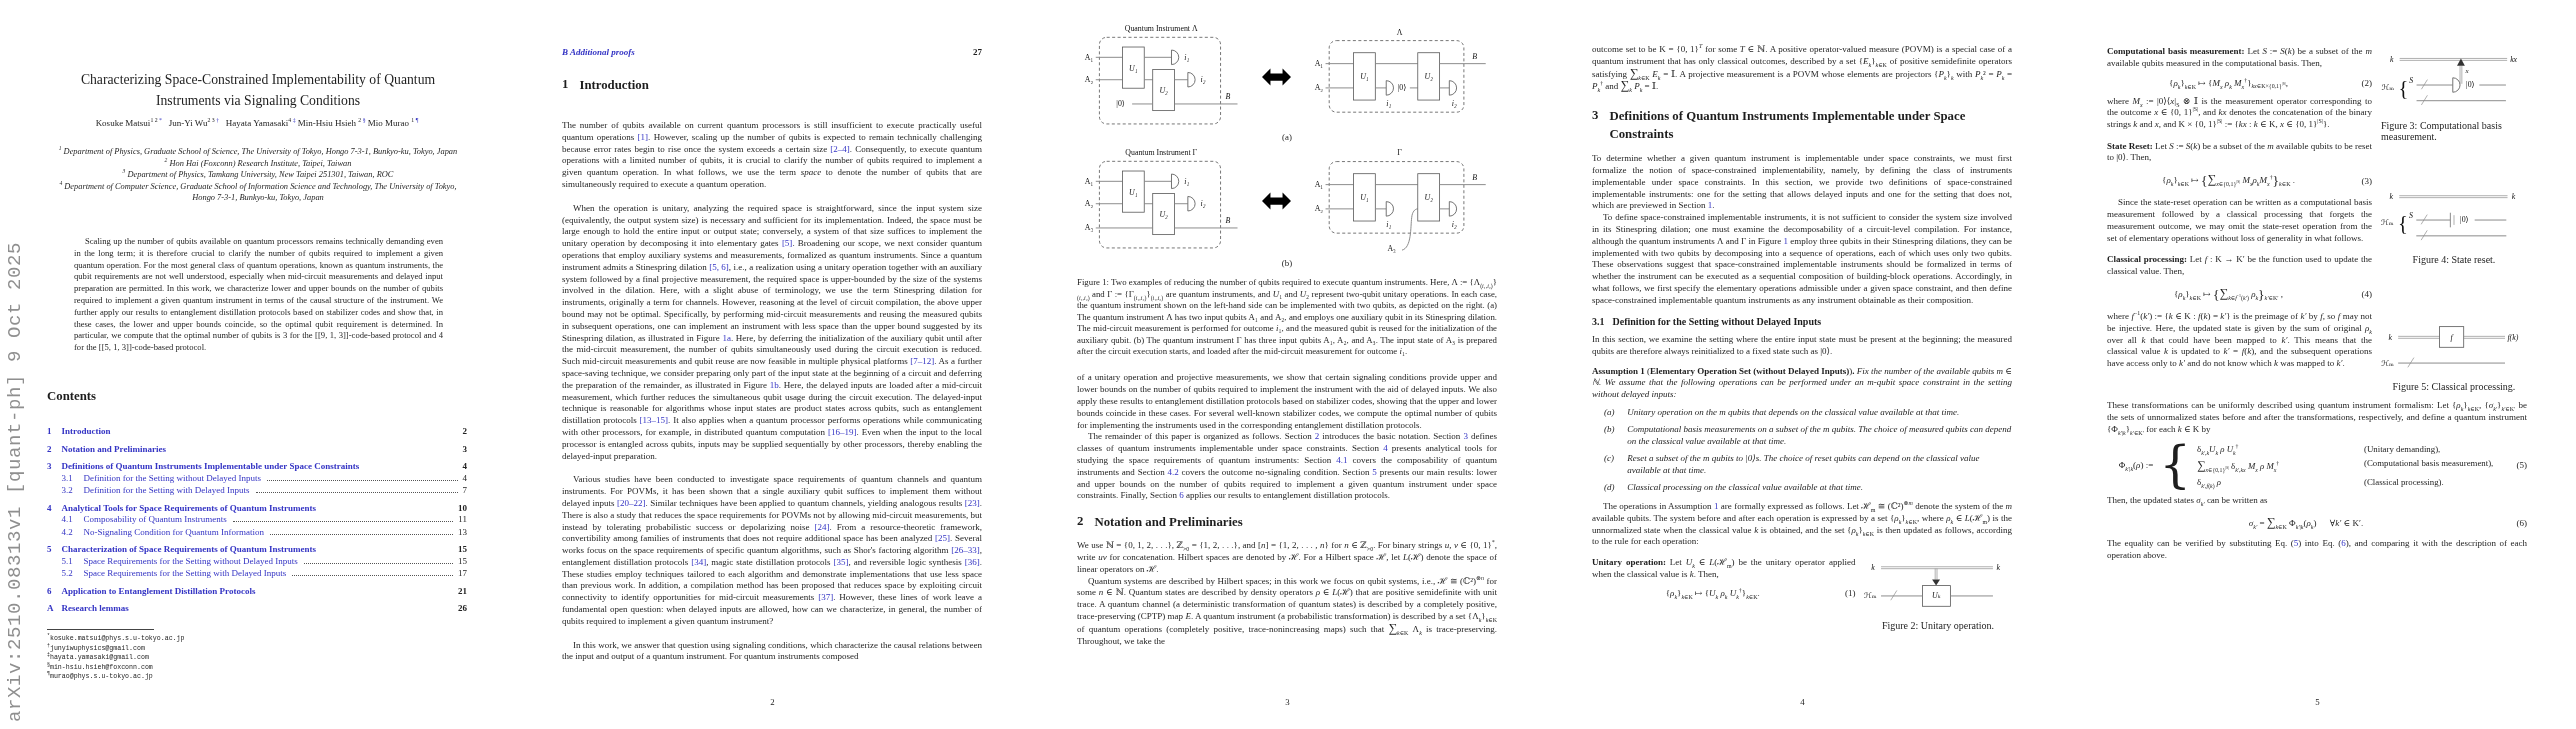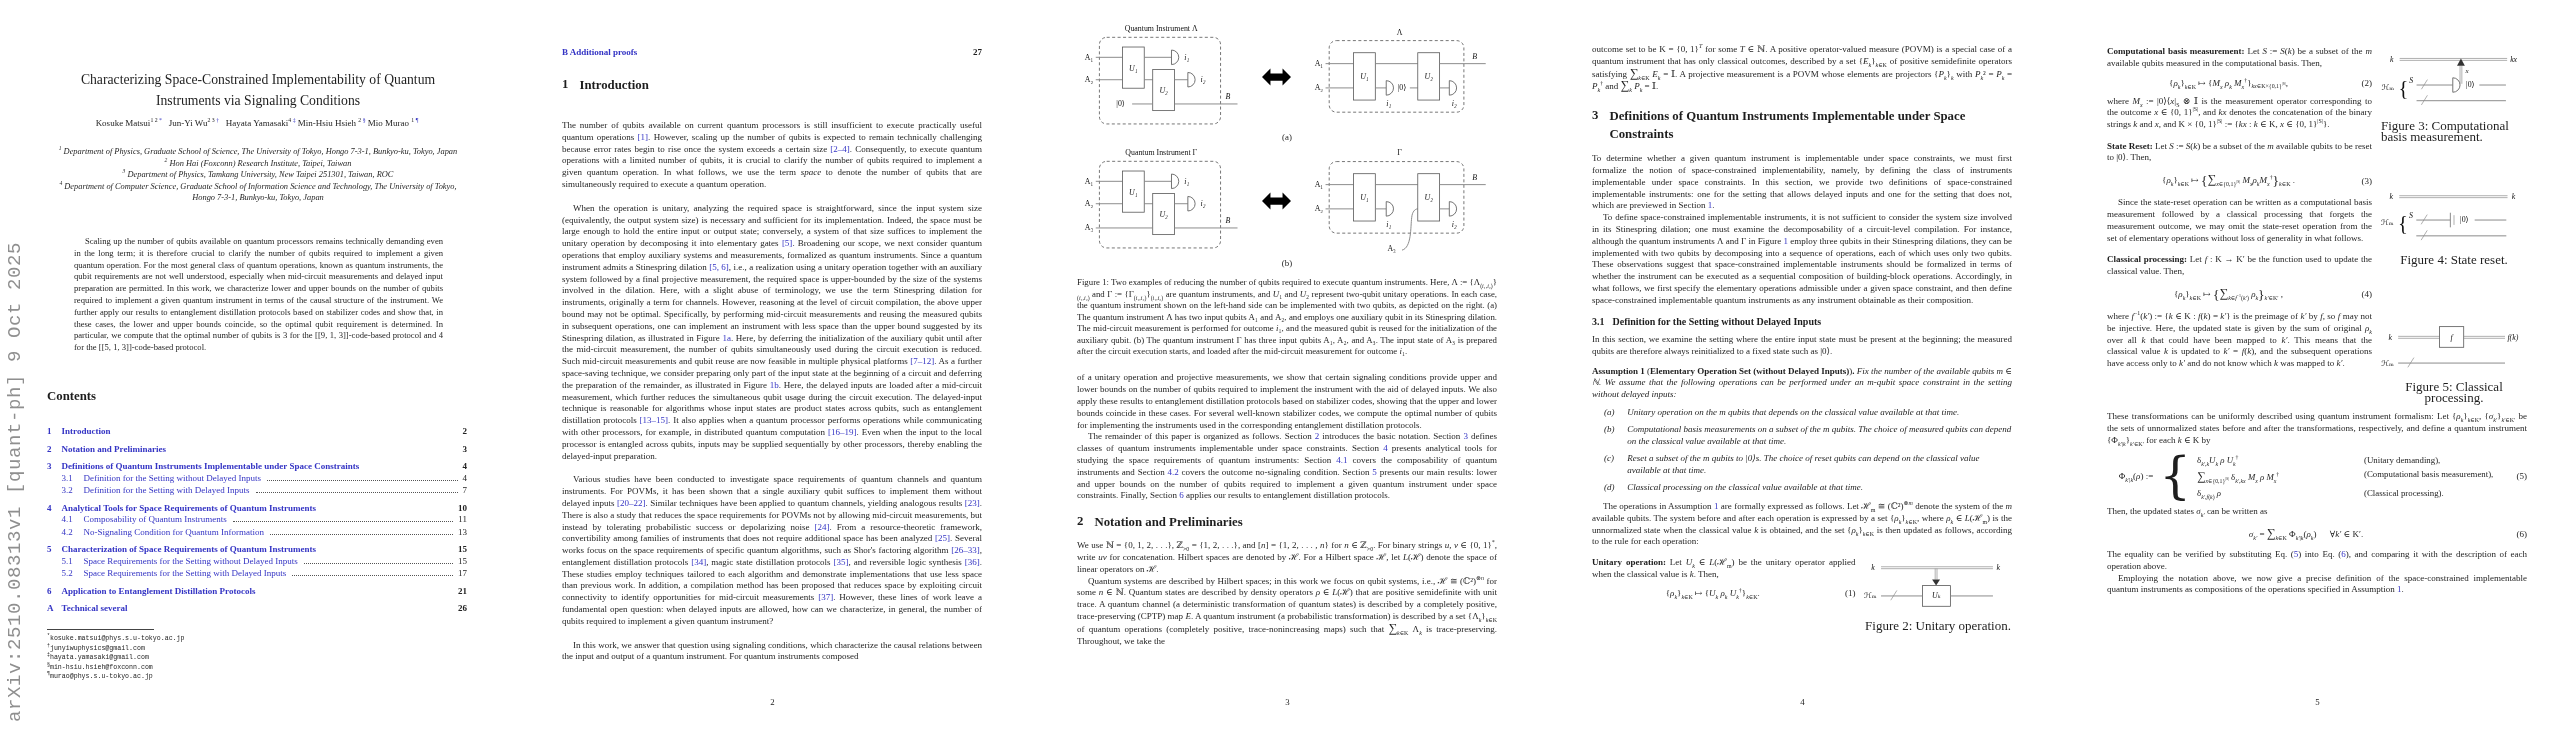--- a/index.html
+++ b/index.html
@@ -39,21 +39,21 @@
   .toc-row.sub .toc-fill { border-bottom:1.2px dotted #555; margin:0 4.9px 2.4px 6px; }
   .toc-page { color:#222; }
   .fnrule { position:absolute; top:629px; left:47px; width:107px; border-top:0.7px solid #444; }
   .fns { position:absolute; top:634px; left:47px; font-family:"Liberation Mono","DejaVu Sans Mono",monospace; font-size:6.6px; line-height:9.5px; color:#222; }
   .fn sup { font-size:4.9px; }
   
   .h1 { display:flex; gap:11px; font-size:12.8px; font-weight:bold; }
   .h1 .htitle { flex:1; line-height:1.4; }
   .subh { display:flex; gap:8px; font-size:10px; font-weight:bold; margin:9.7px 0 6.7px; }
   .apxrow { display:flex; font-weight:bold; font-size:9px; }
-  .apxrow .lbl { color:var(--link); }
+  .apxrow .lbl { color:var(--link);font-style:italic; }
   .apxrow .sp { flex:1; }
   .pageno { position:absolute; top:697px; left:0; width:100%; text-align:center; font-size:8.8px; }
   .parblock > .par { margin-top:12px; }
   
   .figrow { display:flex; justify-content:center; align-items:center; gap:20px; }
   .figsub { text-align:center; font-size:8.8px; margin:2.4px 0 4.9px; }
   .caption { margin-top:9.7px; font-size:8.8px; line-height:11.5px; text-align:justify; }
   svg text { font-family:"Liberation Serif","DejaVu Serif","DejaVu Sans",serif; font-size:13px; fill:#111; }
   svg text.it { font-style:italic; }
   svg text.sm { font-size:11.5px; }
@@ -61,21 +61,21 @@
   .thin { stroke:#888; stroke-width:1.1; fill:none; }
   .boxs { fill:#fff; stroke:#555; stroke-width:1.3; }
   .dashb { fill:none; stroke:#444; stroke-width:1.2; stroke-dasharray:5 4; }
   .meas { fill:#fff; stroke:#666; stroke-width:1.5; }
   .arrowhead { fill:#333; }
   .bigarrow { fill:#000; }
   
   .p4row { display:flex; gap:8.5px; margin-top:8.5px; }
   .p4row .lcol { flex:1; }
   .p4row .rcol { width:148px; }
-  .figcap { font-size:13px; margin-top:4.9px; text-align:center; line-height:11px; }
+  .figcap { font-size:10px; margin-top:4.9px; text-align:center; line-height:11px; }
   .figcap.left { text-align:left; }
   .eqrow { display:flex; align-items:center; margin:8px 0; }
   .eqbody { flex:1; text-align:center; font-size:9px; }
   .eqno { width:22px; text-align:right; font-size:9px; }
   .item { display:flex; gap:7.3px; padding-left:12px; margin:5.5px 0; font-style:italic; font-size:9px; line-height:11.8px; }
   .item .tag { width:16px; flex:none; }
   .p5row { display:flex; }
   .lcol5 { width:265px; }
   .rcol5 { width:146px; margin-left:auto; }
   .figblk { text-align:center; }
@@ -171,21 +171,21 @@
           <span class="toc-page">17</span>
         </div>
       <div class="toc-row main">
           <span class="toc-num">6</span>
           <span class="toc-label">Application to Entanglement Distillation Protocols</span>
           <span class="toc-fill"></span>
           <span class="toc-page">21</span>
         </div>
       <div class="toc-row main">
           <span class="toc-num">A</span>
-          <span class="toc-label">Technical several</span>
+          <span class="toc-label">Research lemmas</span>
           <span class="toc-fill"></span>
           <span class="toc-page">26</span>
         </div>
     </div>
     <div class="fnrule"></div>
     <div class="fns">
       <div class="fn"><sup>*</sup><span>kosuke.matsui@phys.s.u-tokyo.ac.jp</span></div>
       <div class="fn"><sup>†</sup><span>junyiwuphysics@gmail.com</span></div>
       <div class="fn"><sup>‡</sup><span>hayata.yamasaki@gmail.com</span></div>
       <div class="fn"><sup>§</sup><span>min-hsiu.hsieh@foxconn.com</span></div>
@@ -520,19 +520,18 @@
       </div>
 
       <div class="par">Then, the updated states <i>σ<sub>k′</sub></i> can be written as</div>
 
       <div class="eqrow">
         <div class="eqbody"><i>σ<sub>k′</sub></i> = <span class="sum">∑</span><sub><i>k</i>∈K</sub> Φ<sub><i>k′</i>|<i>k</i></sub>(<i>ρ<sub>k</sub></i>) &nbsp;&nbsp;&nbsp;&nbsp; ∀<i>k′</i> ∈ K′.</div>
         <div class="eqno">(6)</div>
       </div>
 
       <div class="par">The equality can be verified by substituting Eq. (<span class="c">5</span>) into Eq. (<span class="c">6</span>), and comparing it with the description of each operation above.</div>
-      <div class="par ind">Employing the notation above, we now give a precise definition of the space-constrained implementable quantum instruments as compositions of the operations specified in Assumption <span class="c">1</span>.</div>
     </div>
     <div class="pageno">5</div>
   </div>
 
 </div>
 
 
 </body></html>

